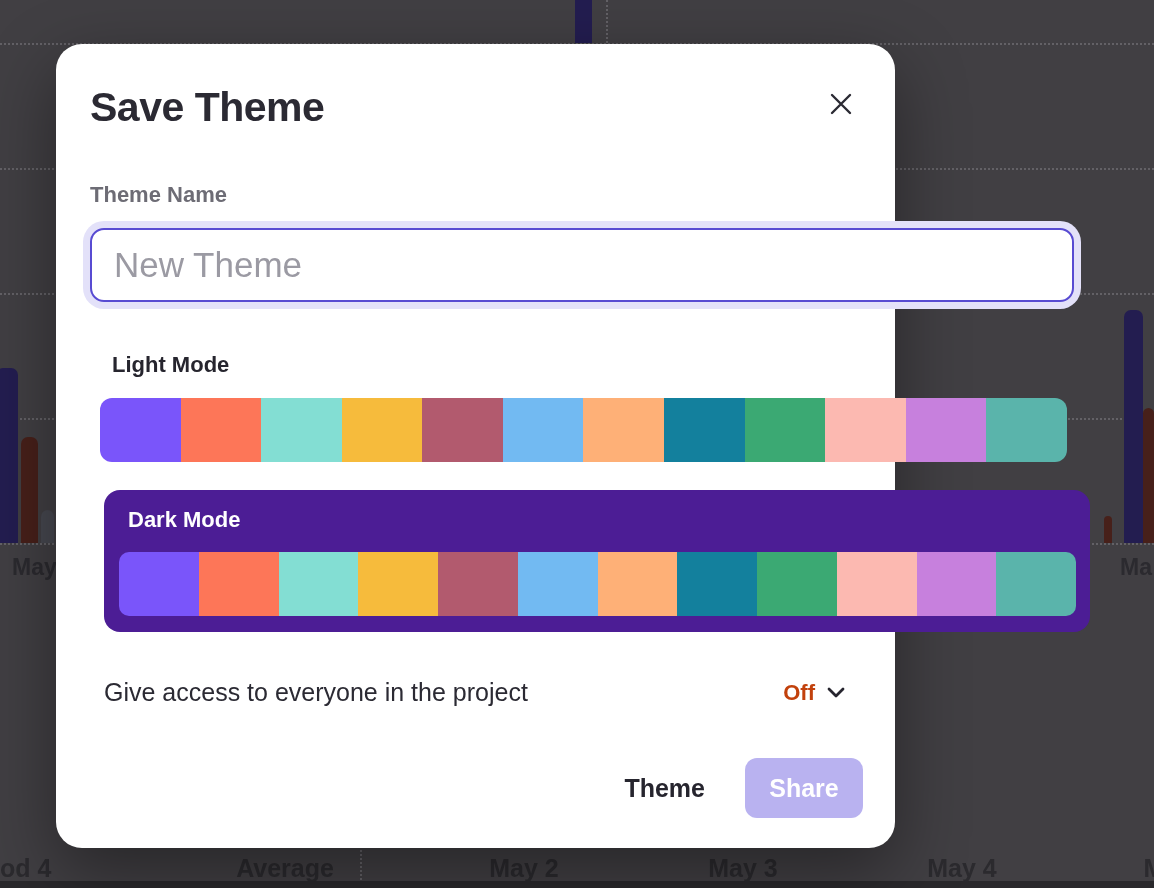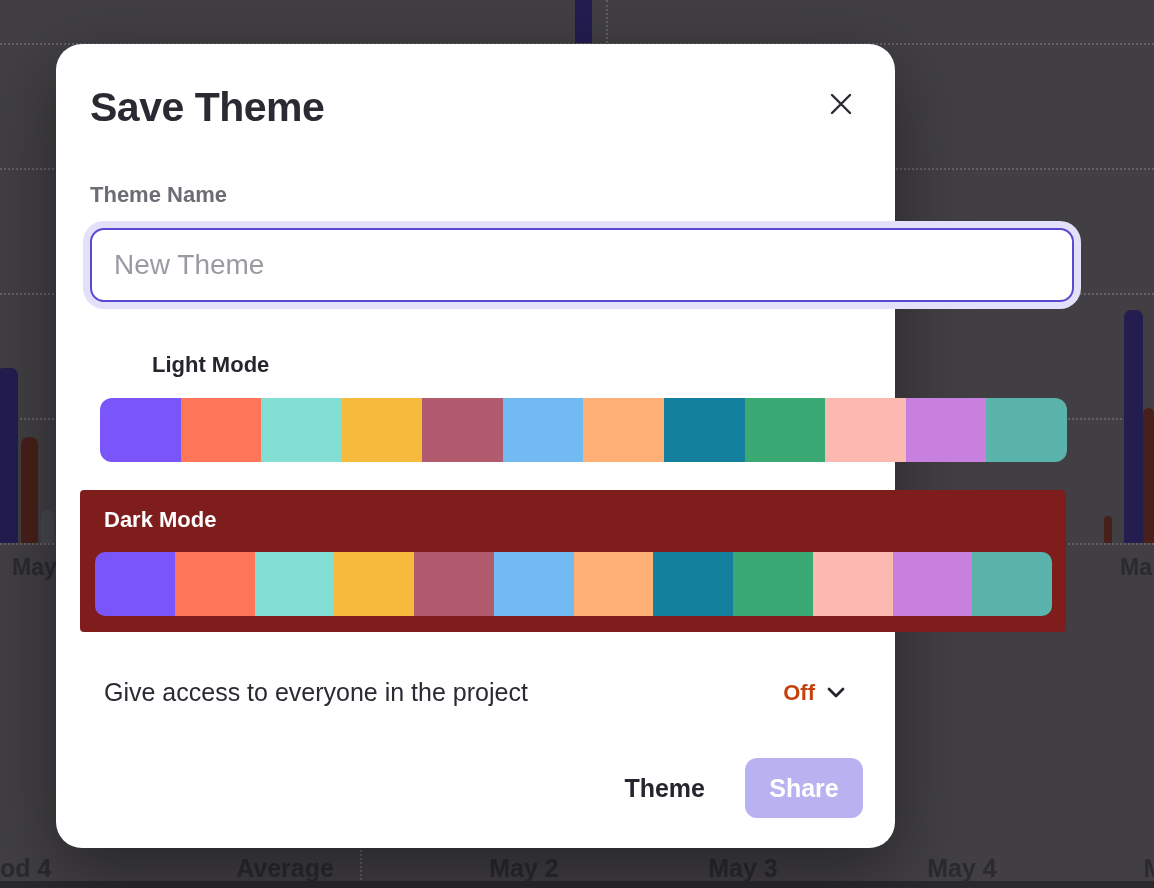--- a/index.html
+++ b/index.html
@@ -18,29 +18,29 @@
   #period-selector { position:absolute; left:0; top:854px; display:flex; align-items:center; gap:14px; font-size:25px; font-weight:600; color:#2b2a2e; z-index:3;flex-direction:column; }
 
   
   #modal { position:absolute; left:56px; top:44px; width:839px; height:804px; background:#ffffff;
            border-radius:26px; box-shadow:0 24px 70px rgba(0,0,0,.4); z-index:10; }
   #modal-title { position:absolute; left:34px; top:40px; font-size:41px; font-weight:800; letter-spacing:-.5px; color:#2b2a33; }
   #close-btn { position:absolute; right:36px; top:42px; width:36px; height:36px; display:flex; align-items:center; justify-content:center; cursor:pointer; background:none; border:none; }
   #theme-name-label { position:absolute; left:34px; top:138px; font-size:22px; font-weight:600; color:#6d6c75; }
   #theme-name-input { position:absolute; left:34px; top:184px; width:984px; height:74px;
            border:2px solid #584bd2; border-radius:14px; box-shadow:0 0 0 7px #e3e1f9;
-           font-family:"Liberation Sans", sans-serif; font-size:28px; color:#2b2a33; padding:4px 22px; outline:none; }
+           font-family:"Liberation Sans", sans-serif; font-size:35px; color:#2b2a33; padding:4px 22px; outline:none; }
   #theme-name-input::placeholder { color:#9b9aa3; }
 
-  #light-mode-label { position:absolute; left:56px; top:308px; font-size:22px; font-weight:700; color:#26252e;margin-left:40px; }
+  #light-mode-label { position:absolute; left:56px; top:308px; font-size:22px; font-weight:700; color:#26252e; }
   .palette-row { display:flex; overflow:hidden; }
   #light-palette { position:absolute; left:44px; top:354px; width:967px; height:64px; border-radius:12px; }
   .swatch { flex:1 1 0; }
 
-  #dark-card { position:absolute; left:24px; top:446px; width:986px; height:142px; background:#7f1d1d; border-radius:4px; }
+  #dark-card { position:absolute; left:48px; top:446px; width:986px; height:142px; background:#4c1d95; border-radius:16px; }
   #dark-mode-label { position:absolute; left:24px; top:17px; font-size:22px; font-weight:700; color:#ffffff; }
   #dark-palette { position:absolute; left:15px; top:62px; width:957px; height:64px; border-radius:10px; }
 
   #access-row { position:absolute; left:32px; right:50px; top:634px; display:flex; align-items:center; justify-content:space-between;margin-left:16px; }
   #access-label { font-size:25px; font-weight:500; color:#2b2a33; }
   #access-toggle { display:flex; align-items:center; gap:12px; background:none; border:none; cursor:pointer; }
   #access-value { font-size:22px; font-weight:700; color:#c2410c; }
 
   #footer { position:absolute; right:32px; top:714px; display:flex; align-items:center; gap:40px; }
   #cancel-btn { background:none; border:none; font-family:"Liberation Sans", sans-serif; font-size:25px; font-weight:600; color:#26252e; cursor:pointer; }

